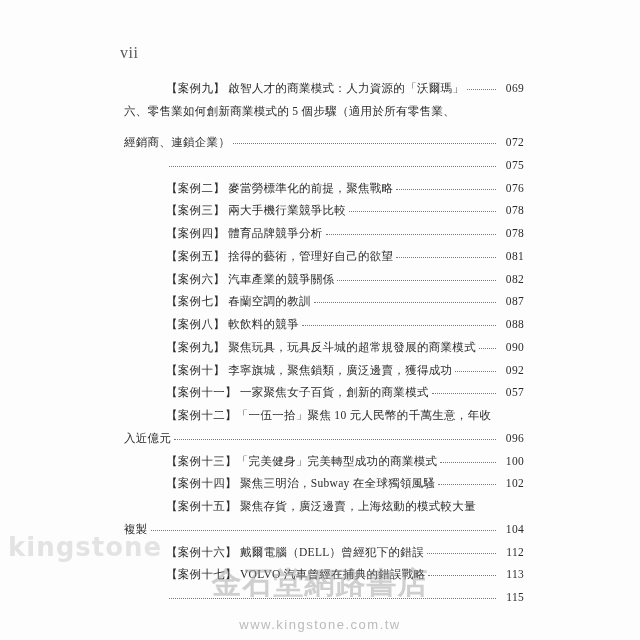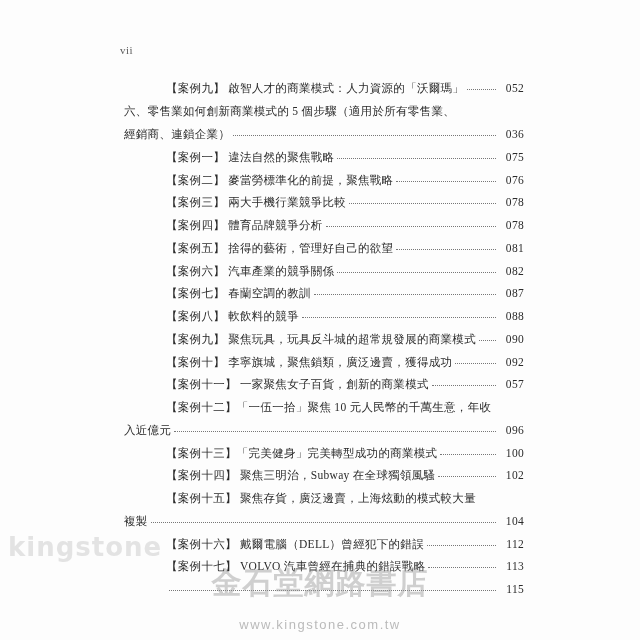--- a/index.html
+++ b/index.html
@@ -18,42 +18,42 @@
     position: absolute;
     left: 0; top: 0;
     width: 640px;
     height: 640px;
     background: #fdfdfd;
   }
   .page-number {
     position: absolute;
     left: 120px;
     top: 44px;
-    font-size: 11px;
+    font-size: 16px;
     color: #5a5a5a;
     letter-spacing: 0.5px;
   }
   .toc {
     position: absolute;
     left: 124px;
     top: 80px;
     width: 400px;
   }
   .toc-entry {
     display: flex;
     align-items: baseline;
     font-size: 11.5px;
     color: #2b2b2b;
     line-height: 1.5;
     margin-bottom: 5.5px;
     white-space: nowrap;
   }
   .toc-entry.level-section {
     margin-left: 0;
-    margin-bottom: 6px;
+    margin-bottom: 14px;
   }
   .toc-entry.level-case {
     margin-left: 42px;
   }
   .lbl {
     flex: 0 0 auto;
     letter-spacing: 0.3px;
   }
   .dots {
     flex: 1 1 auto;
@@ -118,34 +118,33 @@
 
 <div class="page">
 
   <div class="page-number">vii</div>
 
   <div class="toc">
 
   <div class="toc-entry level-case">
         <span class="lbl">【案例九】 啟智人才的商業模式：人力資源的「沃爾瑪」</span>
         <span class="dots"></span>
-        <span class="pg">052</span>
+        <span class="pg">069</span>
       </div>
       <div class="toc-entry level-section no-dots">
         <span class="lbl">六、零售業如何創新商業模式的 5 個步驟（適用於所有零售業、</span>
         <span class="dots"></span>
         <span class="pg"></span>
       </div>
       <div class="toc-entry level-cont">
         <span class="lbl">經銷商、連鎖企業）</span>
         <span class="dots"></span>
-        <span class="pg">036</span>
-      </div>
-      <div class="toc-entry level-case">
-        <span class="lbl">【案例一】 違法自然的聚焦戰略</span>
+        <span class="pg">072</span>
+      </div>
+      <div class="toc-entry level-case">
         <span class="dots"></span>
         <span class="pg">075</span>
       </div>
       <div class="toc-entry level-case">
         <span class="lbl">【案例二】 麥當勞標準化的前提，聚焦戰略</span>
         <span class="dots"></span>
         <span class="pg">076</span>
       </div>
       <div class="toc-entry level-case">
         <span class="lbl">【案例三】 兩大手機行業競爭比較</span>

